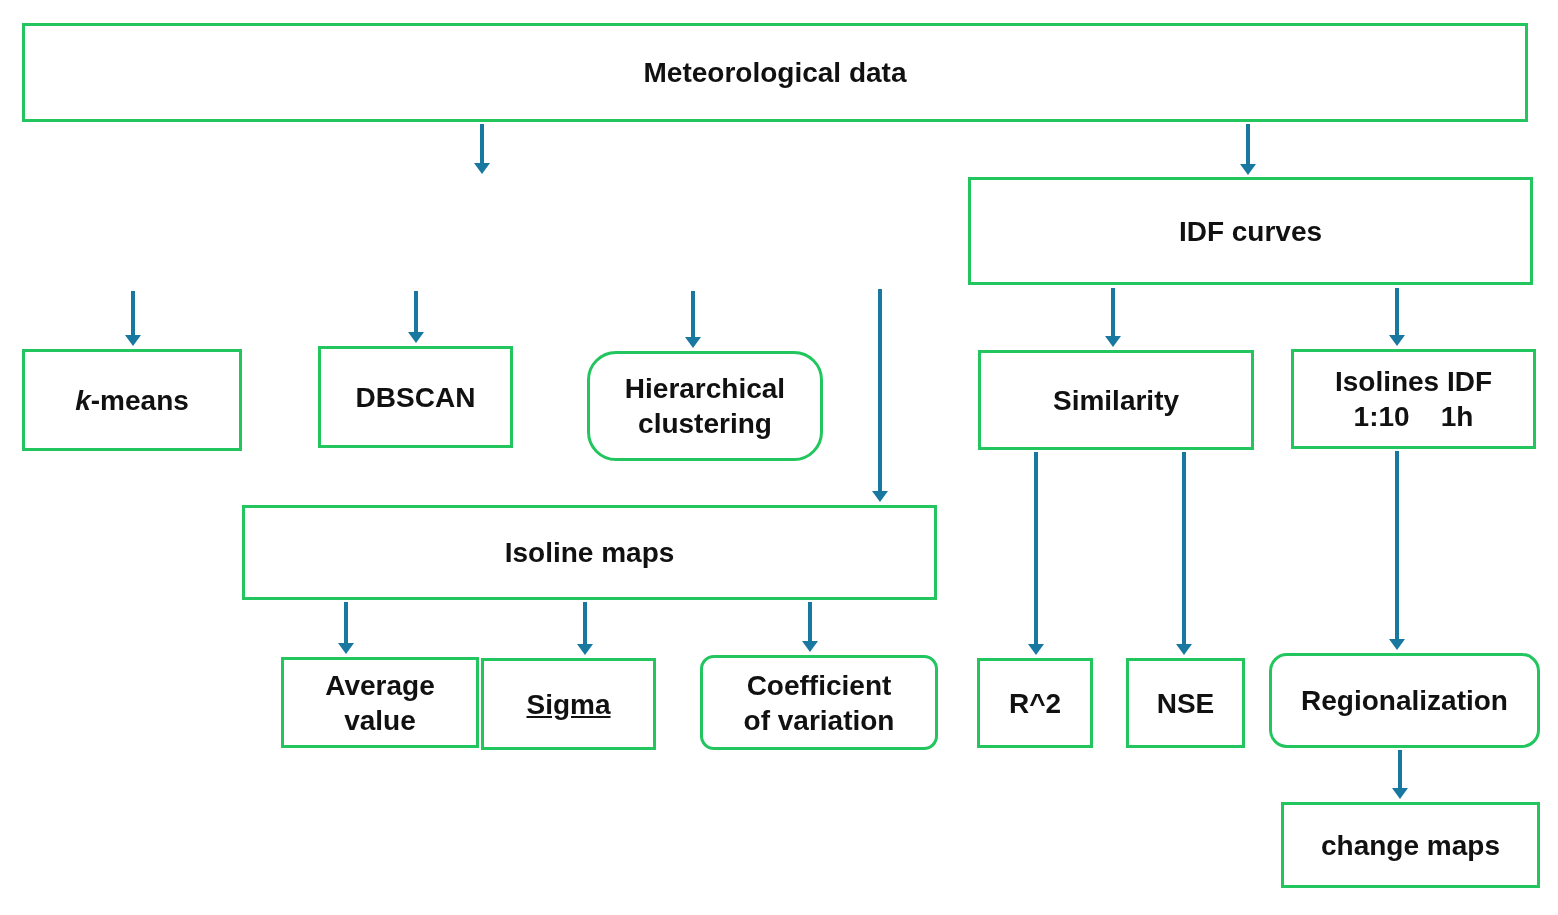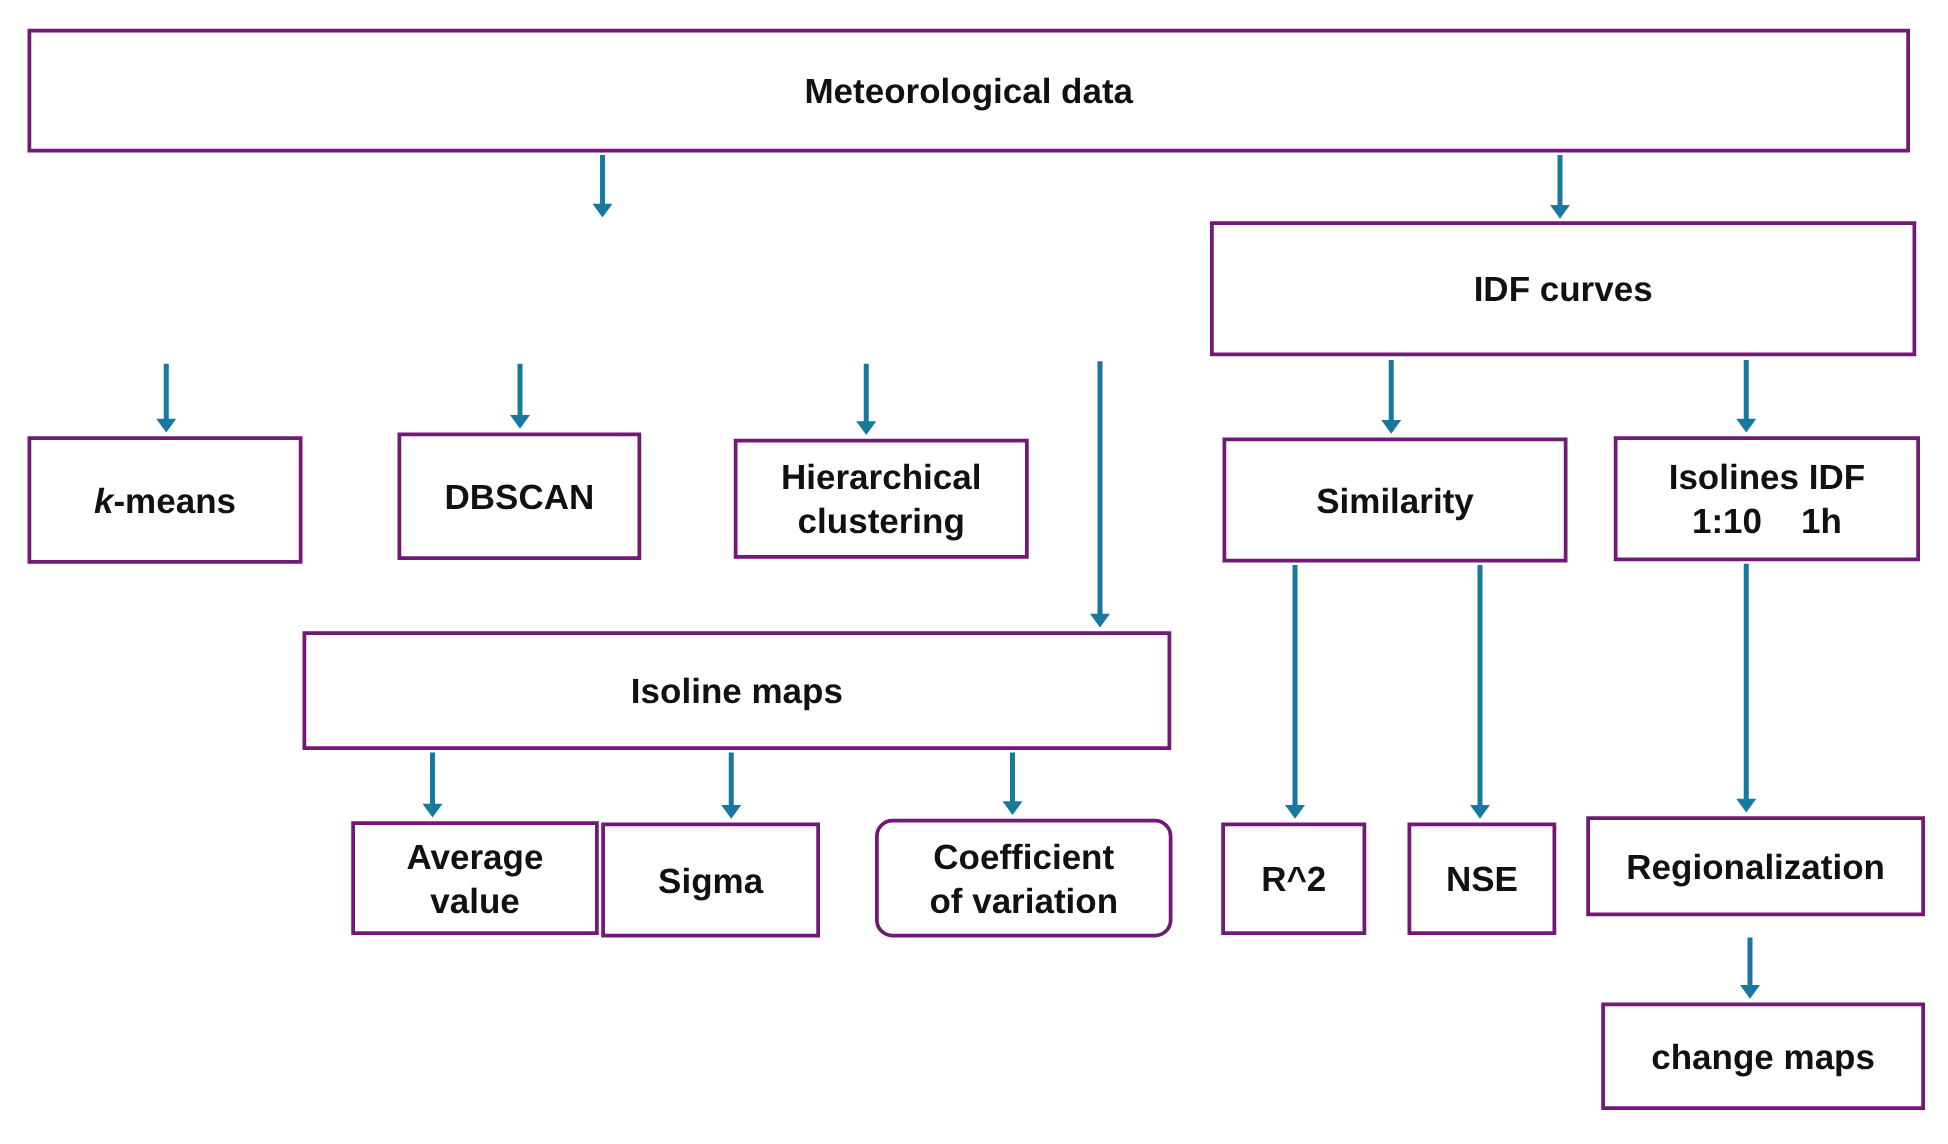--- a/index.html
+++ b/index.html
@@ -7,21 +7,21 @@
     position: relative;
     width: 1558px;
     height: 915px;
     background: #ffffff;
     font-family: "Liberation Sans", sans-serif;
     overflow: hidden;
   }
   .box {
     position: absolute;
     box-sizing: border-box;
-    border: 3px solid #701a75;
+    border: 3px solid #22c55e;
     background: #ffffff;
     display: flex;
     align-items: center;
     justify-content: center;
     text-align: center;
     font-weight: bold;
     font-size: 28px;
     line-height: 1.25;
     color: #111111;
   }
@@ -70,21 +70,21 @@
   </div>
 
   <div class="box" style="left:22px; top:349px; width:220px; height:102px;">
     <span><i>k</i><span>-means</span></span>
   </div>
 
   <div class="box" style="left:318px; top:346px; width:195px; height:102px;">
     <span>DBSCAN</span>
   </div>
 
-  <div class="box" style="left:587px; top:351px; width:236px; height:96px;">
+  <div class="box" style="left:587px; top:351px; width:236px; height:110px;border-radius:29px;">
     <span>
       <span class="line">Hierarchical</span>
       <span class="line">clustering</span>
     </span>
   </div>
 
   <div class="box" style="left:978px; top:350px; width:276px; height:100px;">
     <span>Similarity</span>
   </div>
 
@@ -99,40 +99,40 @@
     <span>Isoline maps</span>
   </div>
 
   <div class="box" style="left:242px; top:657px; width:198px; height:91px;margin-left:39px;">
     <span>
       <span class="line">Average</span>
       <span class="line">value</span>
     </span>
   </div>
 
-  <div class="box" style="left:481px; top:658px; width:175px; height:92px;">
+  <div class="box" style="left:481px; top:658px; width:175px; height:92px;text-decoration:underline;">
     <span>Sigma</span>
   </div>
 
   <div class="box" style="left:700px; top:655px; width:238px; height:95px;border-radius:14px;">
     <span>
       <span class="line">Coefficient</span>
       <span class="line">of variation</span>
     </span>
   </div>
 
   <div class="box" style="left:977px; top:658px; width:116px; height:90px;">
     <span>R^2</span>
   </div>
 
   <div class="box" style="left:1126px; top:658px; width:119px; height:90px;">
     <span>NSE</span>
   </div>
 
-  <div class="box" style="left:1269px; top:653px; width:271px; height:80px;">
+  <div class="box" style="left:1269px; top:653px; width:271px; height:95px;border-radius:18px;">
     <span>Regionalization</span>
   </div>
 
   <div class="box" style="left:1281px; top:802px; width:259px; height:86px;">
     <span>
       <span class="line">change maps</span>
     </span>
   </div>
 
   <div class="arrow" style="left:474px; top:124px; height:50px;"></div>

